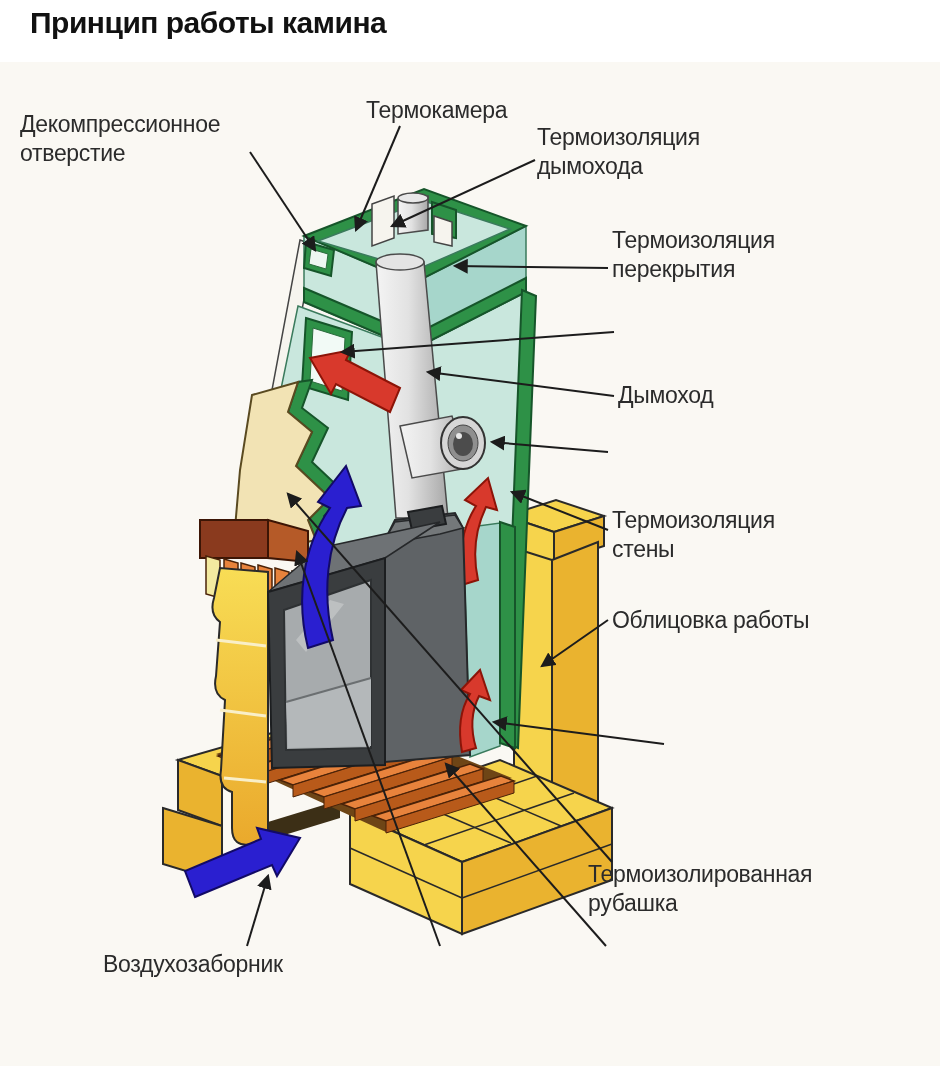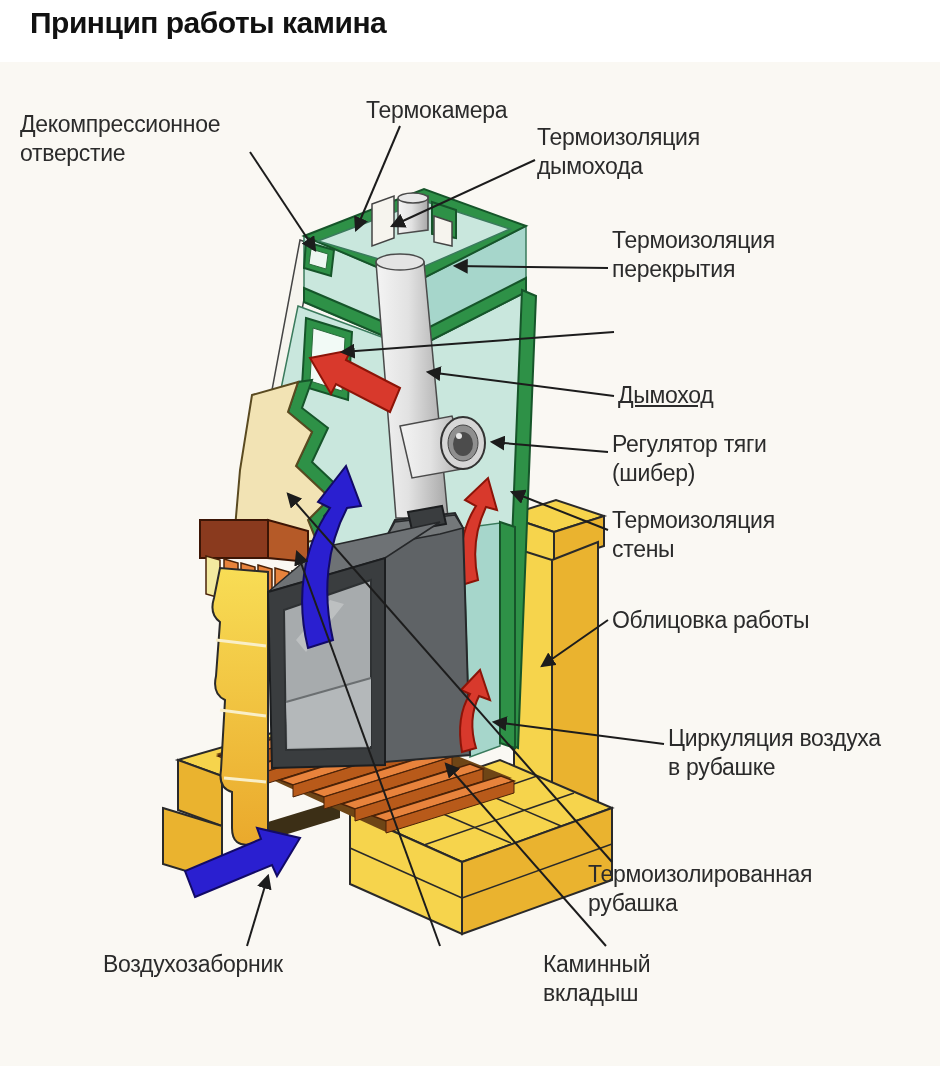--- a/index.html
+++ b/index.html
@@ -233,27 +233,21 @@
       </g>
     </svg>
 
     <div class="lbl" style="left:20px;top:110px;">Декомпрессионное
 отверстие</div>
     <div class="lbl" style="left:318px;top:96px;margin-left:48px;">Термокамера</div>
     <div class="lbl" style="left:537px;top:123px;">Термоизоляция
 дымохода</div>
     <div class="lbl" style="left:612px;top:226px;">Термоизоляция
 перекрытия</div>
-    <div class="lbl" style="left:618px;top:381px;text-decoration:underline;">Дымоход</div>
-    <div class="lbl" style="left:612px;top:430px;">Регулятор тяги
-(шибер)</div>
+    <div class="lbl" style="left:618px;top:381px;">Дымоход</div>
     <div class="lbl" style="left:612px;top:506px;">Термоизоляция
 стены</div>
     <div class="lbl" style="left:612px;top:606px;">Облицовка работы</div>
-    <div class="lbl" style="left:668px;top:724px;">Циркуляция воздуха
-в рубашке</div>
     <div class="lbl" style="left:588px;top:860px;">Термоизолированная
 рубашка</div>
     <div class="lbl" style="left:103px;top:950px;">Воздухозаборник</div>
-    <div class="lbl" style="left:543px;top:950px;">Каминный
-вкладыш</div>
   </div>
 </div>
 
 </body></html>

